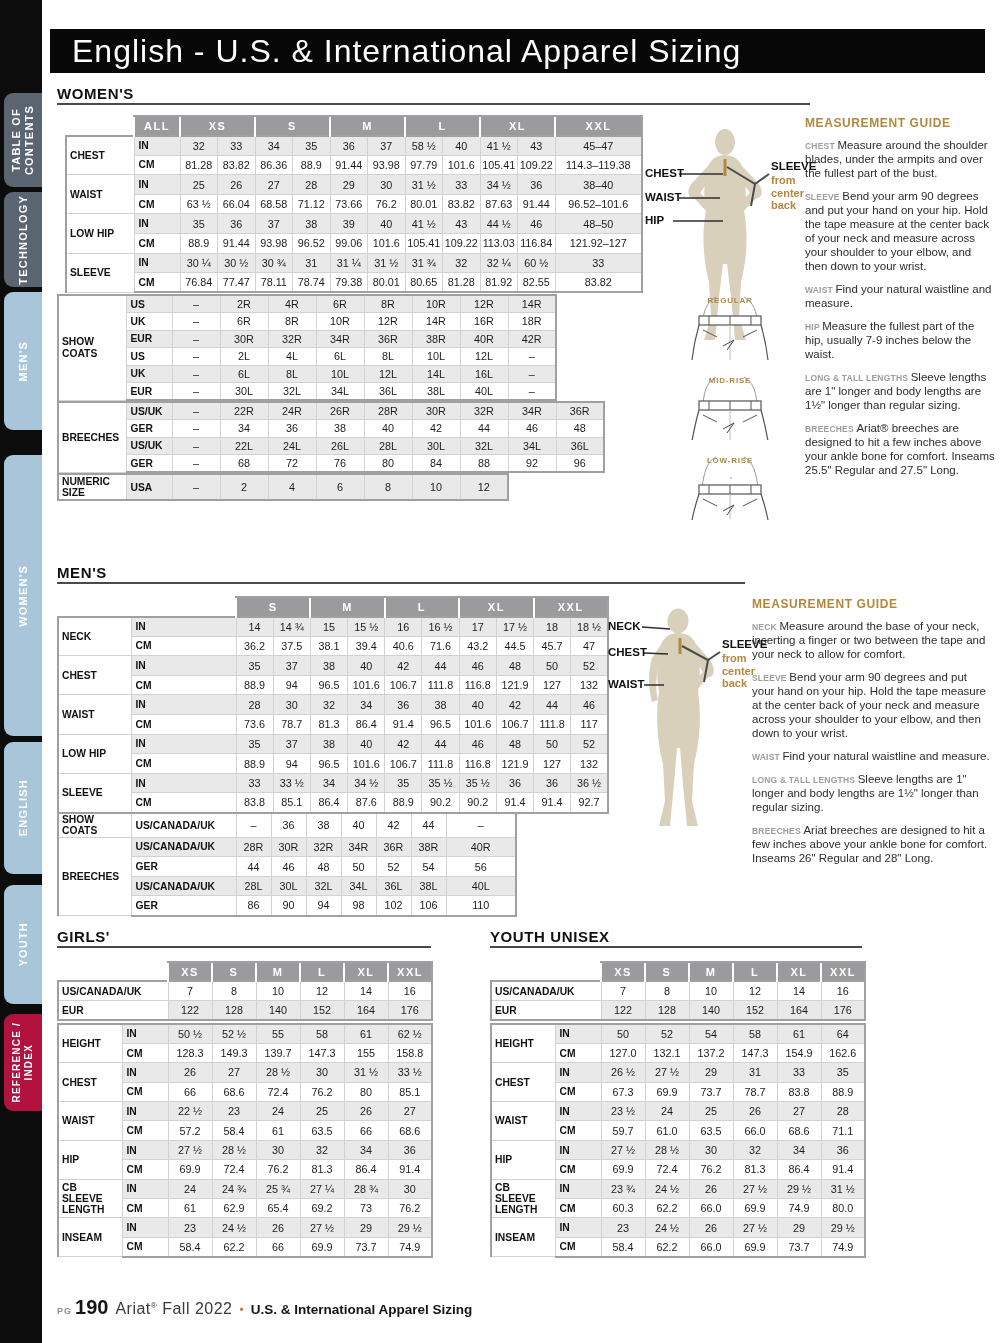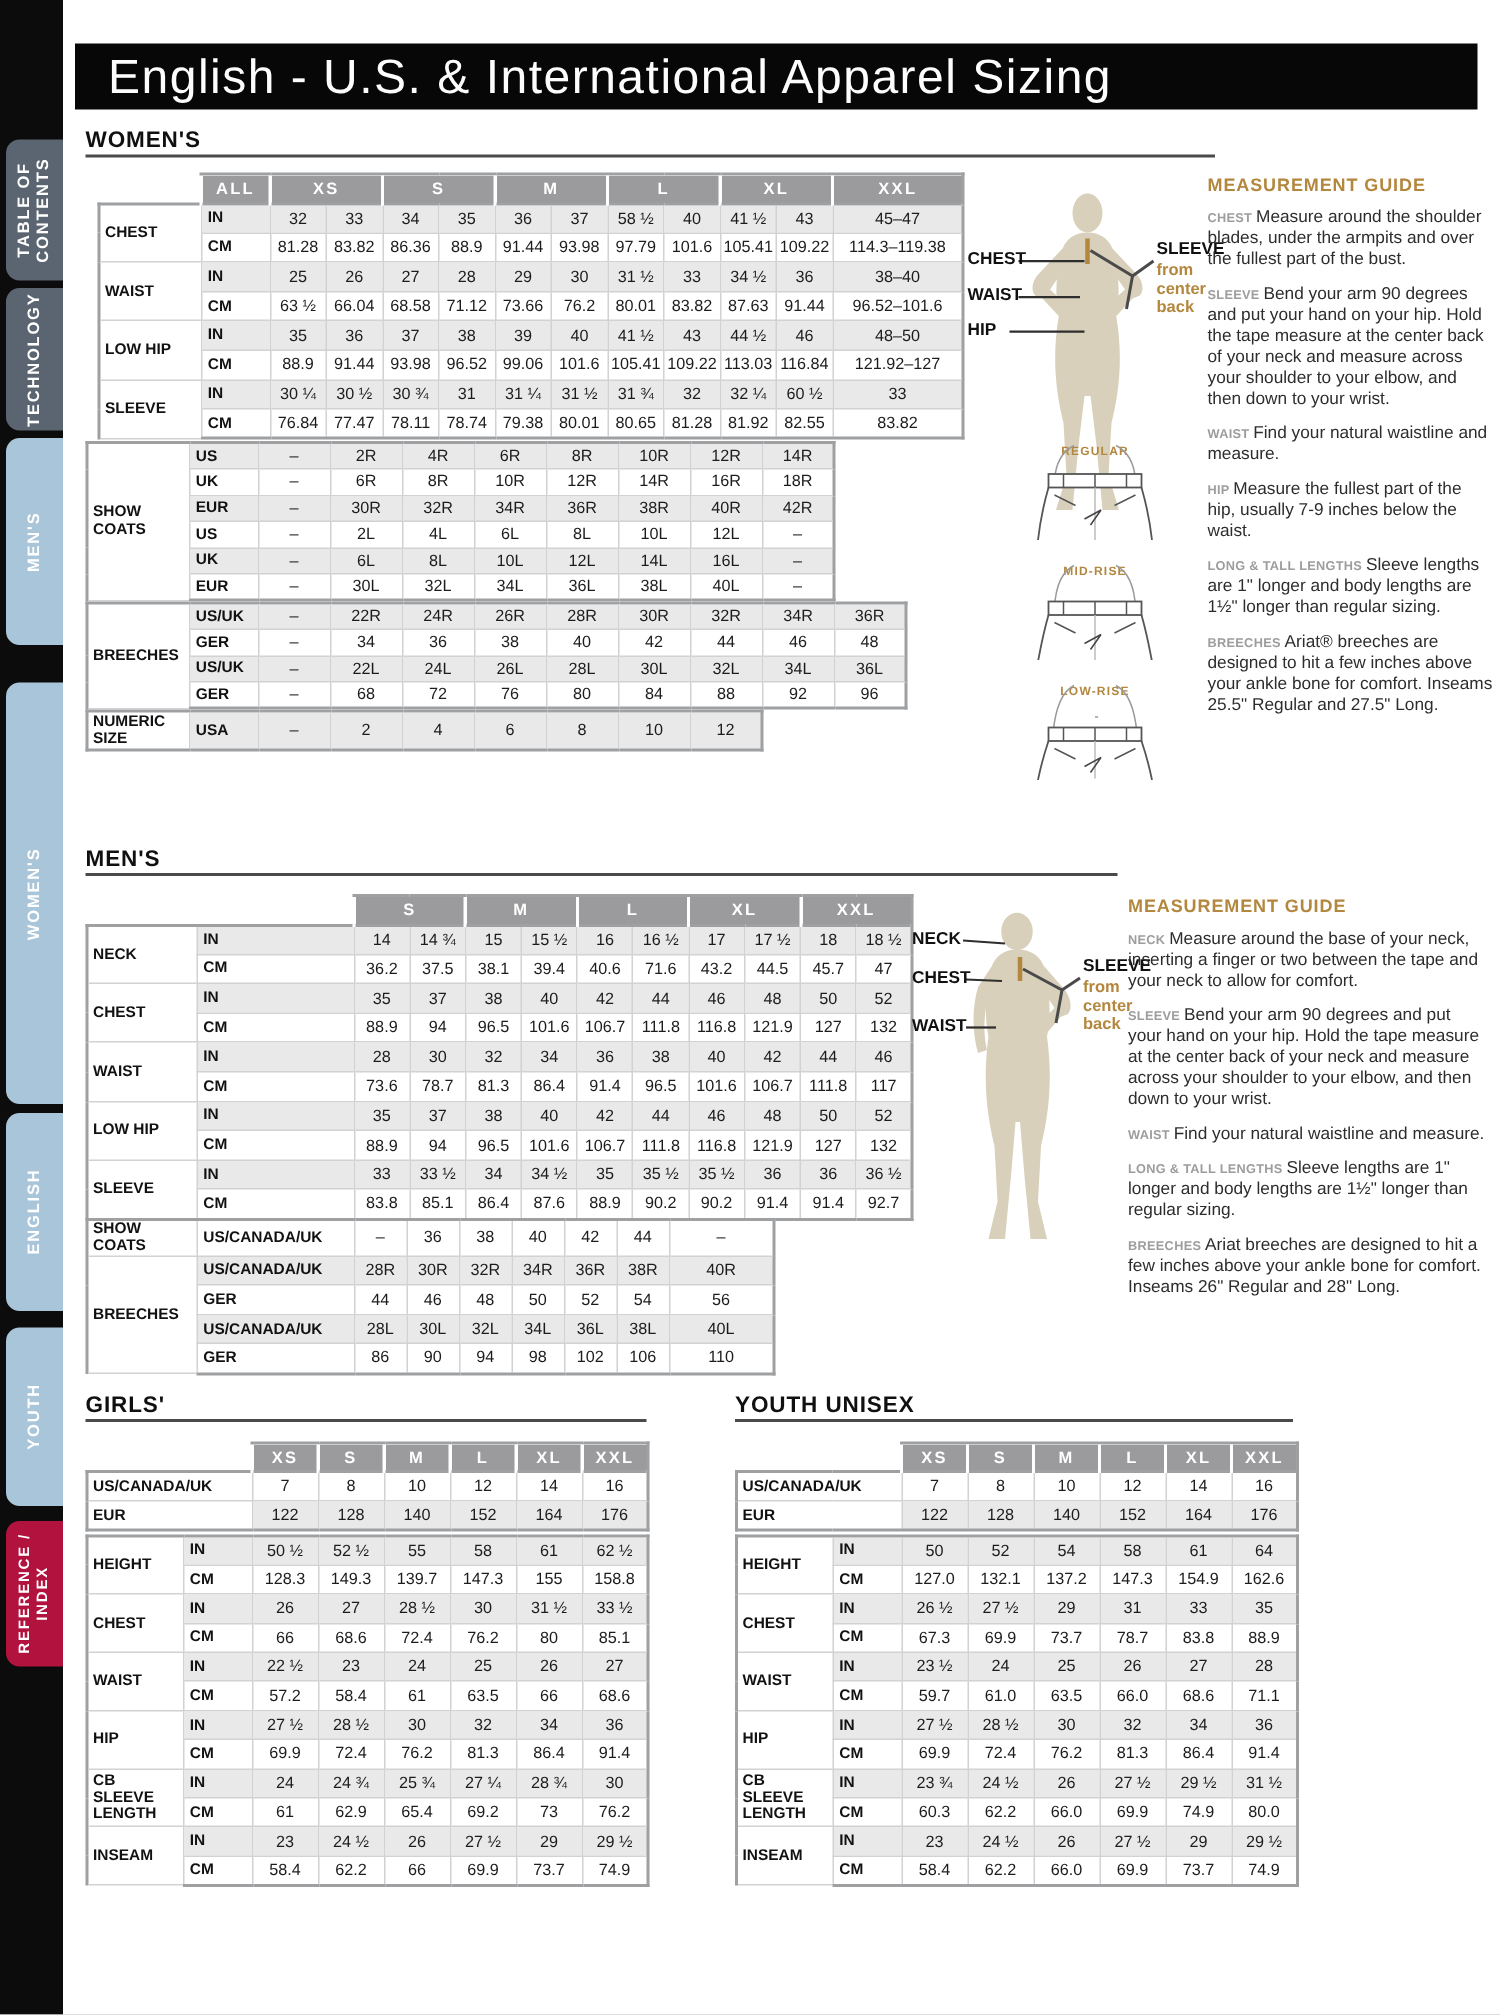--- a/index.html
+++ b/index.html
@@ -1097,14 +1097,21 @@
           <td>58.4</td>
           <td>62.2</td>
           <td>66.0</td>
           <td>69.9</td>
           <td>73.7</td>
           <td>74.9</td>
         </tr>
       </tbody>
     </table>
 
+  <div class="footer">
+    <span class="f-pg">PG</span>
+    <span class="f-num">190</span>
+    <span class="f-brand"><span>Ariat</span><sup>®</sup><span> Fall 2022</span></span>
+    <span class="f-dot">•</span>
+    <span class="f-title">U.S. &amp; International Apparel Sizing</span>
+  </div>
 
 </div>
 
 </body></html>

